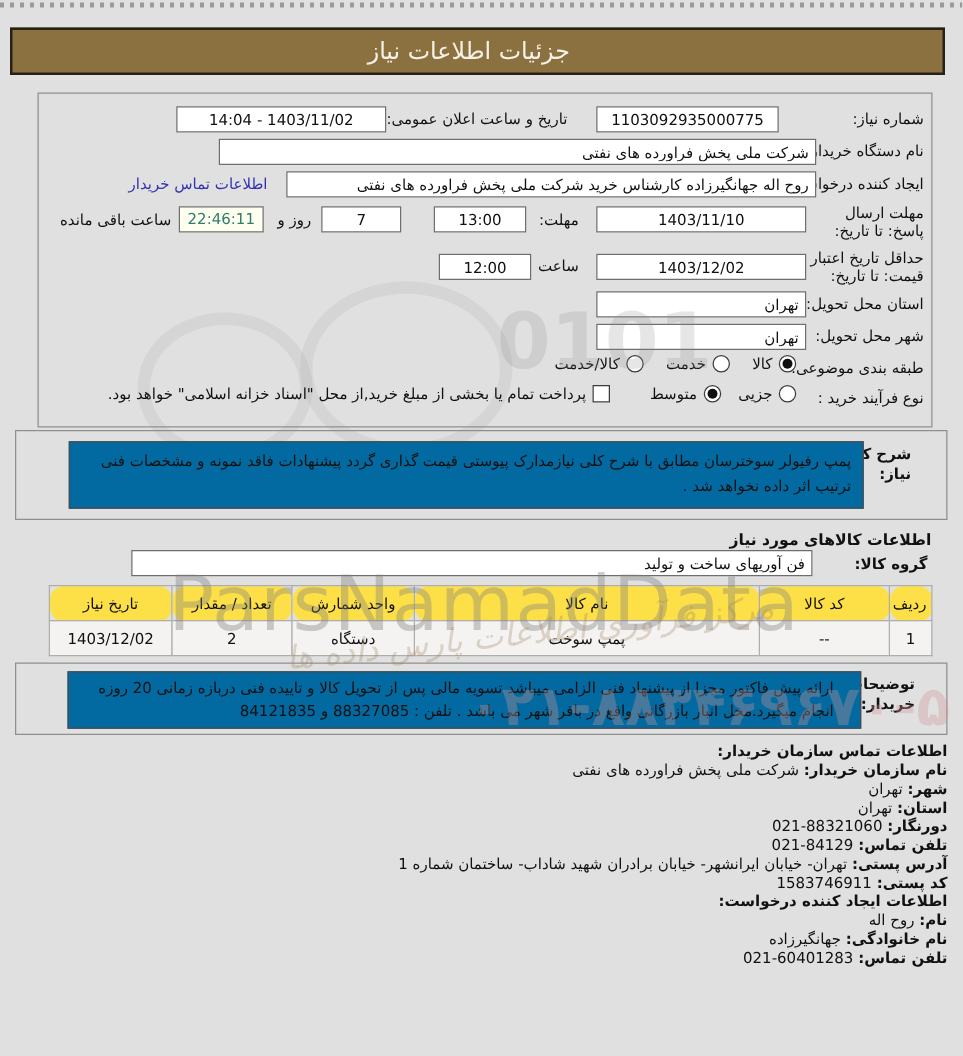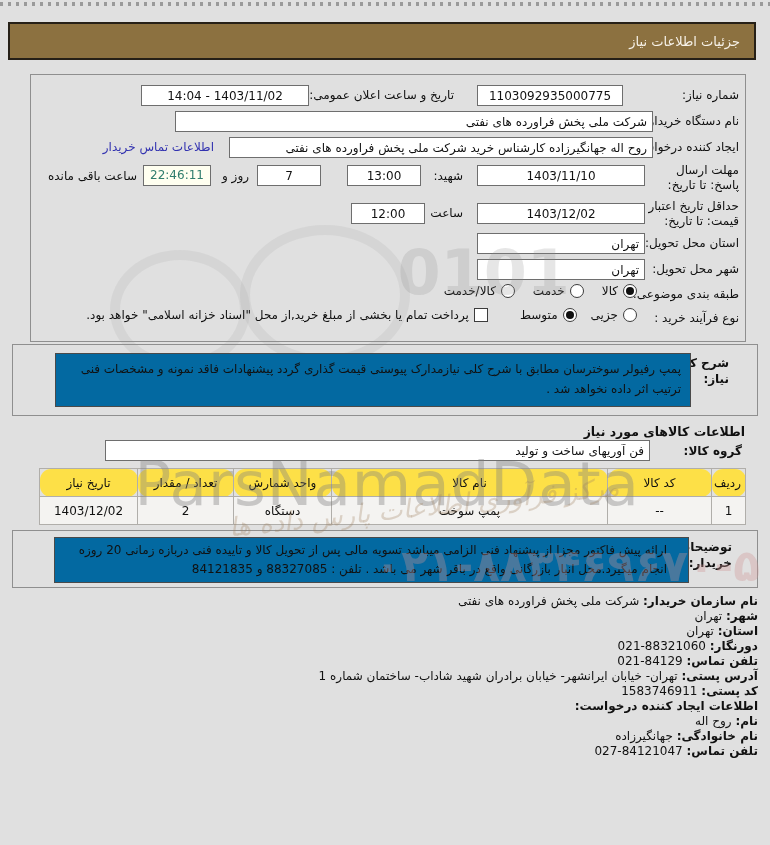--- a/index.html
+++ b/index.html
@@ -2,21 +2,21 @@
 <html lang="fa" dir="rtl"><head>
 <meta charset="utf-8">
 <style>
   html,body{margin:0;padding:0;}
   body{background:#e0e0e0;font-family:"DejaVu Sans",sans-serif;}
   #screen{position:relative;width:770px;height:845px;background:#e0e0e0;overflow:hidden;direction:rtl;font-size:12px;color:#111;}
   .dotted-top{position:absolute;top:2px;left:0;width:100%;height:4px;
     background:repeating-linear-gradient(90deg,#9a9a9a 0 3px,transparent 3px 8px);}
   .titlebar{position:absolute;top:22px;left:8px;width:748px;height:38px;background:#8c7140;
     border:2px solid #262017;box-sizing:border-box;color:#f7f2e8;display:flex;align-items:center;
-    justify-content:flex-start;padding-right:14px;font-size:13px;}
+    justify-content:center;padding-right:14px;font-size:19px;}
   .mainbox{position:absolute;top:74px;right:24px;width:716px;height:268px;border:1px solid #8f8f8f;box-sizing:border-box;}
   .lbl{position:absolute;white-space:nowrap;}
   .lbl2{position:absolute;line-height:15px;}
   .inp{position:absolute;height:21px;background:#fff;border:1px solid #6e6e6e;box-sizing:border-box;
     font-family:"DejaVu Sans",sans-serif;font-size:12px;color:#111;padding:0 5px;}
   .inp.center{text-align:center;}
   .inp.rt{text-align:right;direction:rtl;}
   .timer{background:#fffff0;color:#2f7d6d;text-align:center;}
   .link{position:absolute;color:#3232b0;white-space:nowrap;cursor:pointer;text-decoration:none;}
   .optrow{position:absolute;display:flex;align-items:center;gap:18px;direction:rtl;}
@@ -69,21 +69,21 @@
 
     <span class="lbl" style="right:6px;top:39px;">نام دستگاه خریدار:</span>
     <input class="inp rt" style="right: 92px; top: 36px; width: 478px;" readonly="" value="شرکت ملی پخش فراورده های نفتی">
 
     <span class="lbl" style="right:6px;top:65px;">ایجاد کننده درخواست:</span>
     <input class="inp rt" style="right: 92px; top: 62px; width: 424px;" readonly="" value="روح اله جهانگیرزاده کارشناس خرید شرکت ملی پخش فراورده های نفتی">
     <a class="link" style="right:531px;top:65px;">اطلاعات تماس خریدار</a>
 
     <span class="lbl2" style="right:6px;top:88px;width:94px;">مهلت ارسال پاسخ: تا تاریخ:</span>
     <input class="inp center" style="right: 100px; top: 90px; width: 168px;" readonly="" value="1403/11/10">
-    <span class="lbl" style="right:282px;top:94px;">شهید:</span>
+    <span class="lbl" style="right:282px;top:94px;">مهلت:</span>
     <input class="inp center" style="right: 324px; top: 90px; width: 74px;" readonly="" value="13:00">
     <input class="inp center" style="right: 424px; top: 90px; width: 64px;" readonly="" value="7">
     <span class="lbl" style="right:496px;top:94px;">روز و</span>
     <span class="inp timer" style="right:534px;top:90px;width:68px;line-height:19px;">22:46:11</span>
     <span class="lbl" style="right:608px;top:94px;">ساعت باقی مانده</span>
 
     <span class="lbl2" style="right:6px;top:124px;width:98px;">حداقل تاریخ اعتبار قیمت: تا تاریخ:</span>
     <input class="inp center" style="right: 100px; top: 128px; width: 168px;" readonly="" value="1403/12/02">
     <span class="lbl" style="right:282px;top:131px;">ساعت</span>
     <input class="inp center" style="right: 320px; top: 128px; width: 74px;" readonly="" value="12:00">
@@ -169,20 +169,21 @@
     </table>
 
   <div class="groupbox notesbox">
     <span class="blabel" style="right:25px;top:8px;width:68px;">توضیحات خریدار:</span>
     <div class="whitebox" style="right:68px;top:6px;width:635px;height:46px;line-height:19px;padding:3px 21px;">ارائه پیش فاکتور مجزا از پیشنهاد فنی الزامی میباشد تسویه مالی پس از تحویل کالا و تاییده فنی دربازه زمانی 20 روزه انجام میگیرد.محل انبار بازرگانی واقع در باقر شهر می باشد . تلفن : 88327085 و 84121835</div>
   </div>
 
   <div class="wm wm-phone">۰۲۱-۸۸۳۴۶۹۶۷۰-۵</div>
 
   <div class="contact">
+    <div><b>اطلاعات تماس سازمان خریدار:</b></div>
     <div>
       <b>نام سازمان خریدار:</b>
       <span>شرکت ملی پخش فراورده های نفتی</span>
     </div>
     <div>
       <b>شهر:</b>
       <span>تهران</span>
     </div>
     <div>
       <b>استان:</b>
@@ -208,17 +209,17 @@
     <div>
       <b>نام:</b>
       <span>روح اله</span>
     </div>
     <div>
       <b>نام خانوادگی:</b>
       <span>جهانگیرزاده</span>
     </div>
     <div>
       <b>تلفن تماس:</b>
-      <span>84121047-027</span>
+      <span>60401283-021</span>
     </div>
   </div>
 
 </div>
 
 </body></html>

